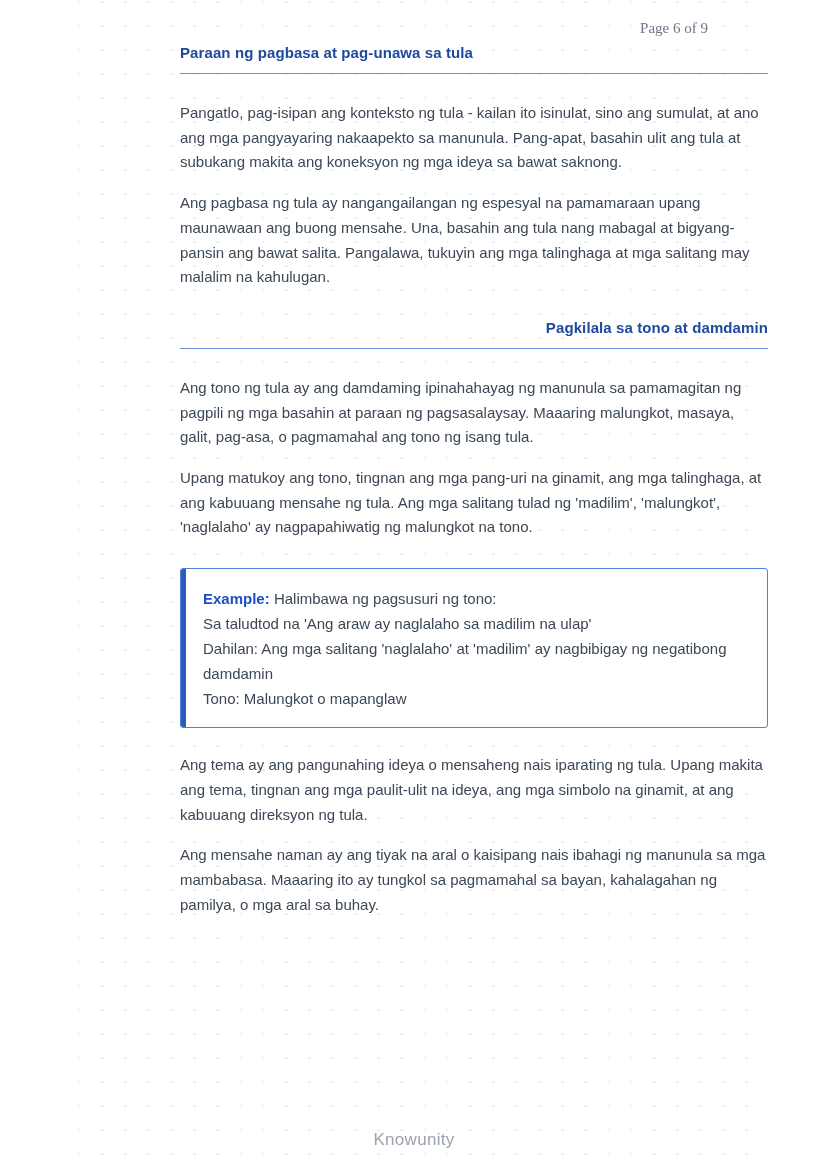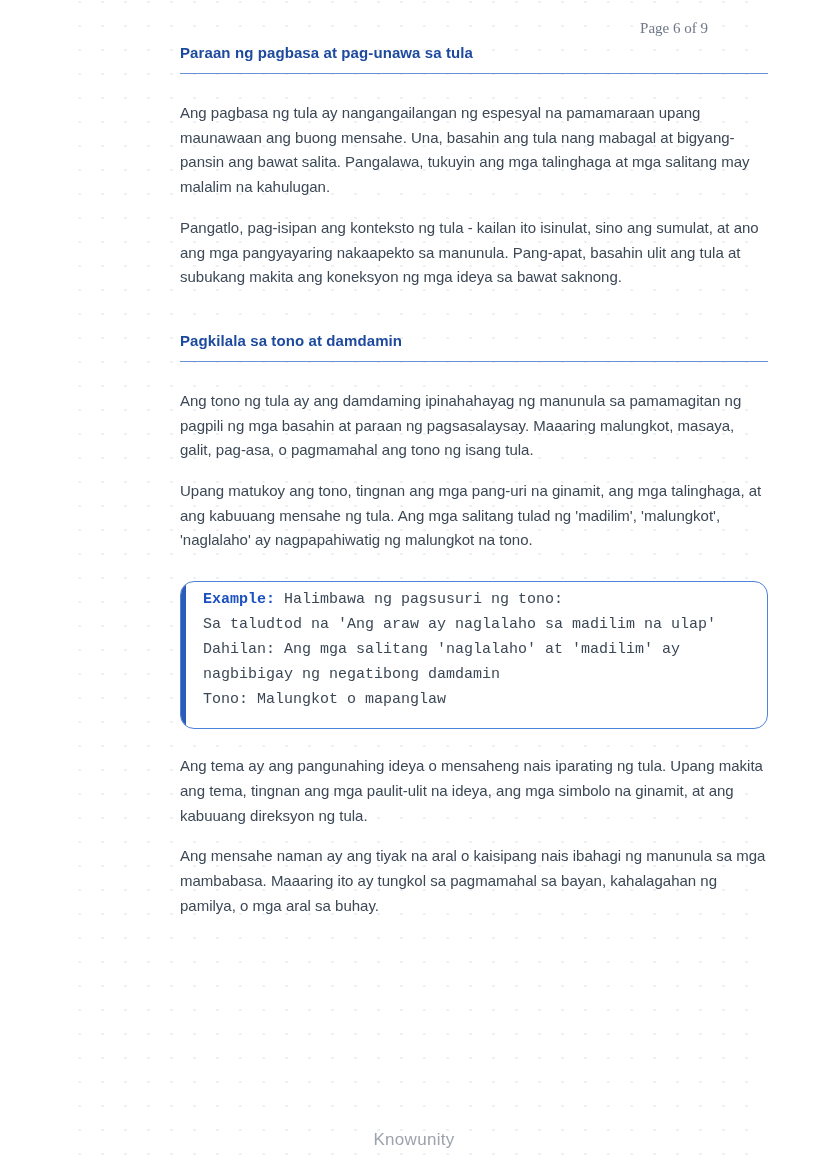--- a/index.html
+++ b/index.html
@@ -44,41 +44,40 @@
     letter-spacing: 0.1px;
   }
 
   .heading-rule {
     border: none;
     border-top: 1.6px solid #6991d6;
     margin: 12px 0 0 0;
   }
 
   .heading-block { margin-bottom: 27px; }
-  .heading-block.gap-top { margin-top: 42px; }
+  .heading-block.gap-top { margin-top: 29px; text-align: right; }
 
   .body-text {
     font-size: 15px;
     line-height: 24.7px;
     color: #3c4856;
     margin-bottom: 16px;
   }
   .body-text:last-of-type { margin-bottom: 0; }
 
   .para-group { margin-bottom: 28px; }
 
   .example-box {
     position: relative;
     margin: 20px 0 25px 0;
     background: #ffffff;
     border: 1.4px solid #4d82da;
-    border-radius: 14px;
-    padding: 5px 16px 16px 22px;
+    border-radius: 3px;
+    padding: 17px 16px 16px 22px;
     overflow: hidden;
-    font-family: Liberation Mono, monospace;
   }
 
   .example-accent {
     position: absolute;
     left: 0;
     top: 0;
     bottom: 0;
     width: 5px;
     background: #2b5cb8;
   }
@@ -114,22 +113,22 @@
 
   <div class="content">
 
     <div class="heading-block">
       <div class="section-heading">Paraan ng pagbasa at pag-unawa sa tula</div>
       <hr class="heading-rule">
     </div>
 
 
     <div class="para-group">
+      <p class="body-text">Pangatlo, pag-isipan ang konteksto ng tula - kailan ito isinulat, sino ang sumulat, at ano ang mga pangyayaring nakaapekto sa manunula. Pang-apat, basahin ulit ang tula at subukang makita ang koneksyon ng mga ideya sa bawat saknong.</p>
       <p class="body-text">Ang pagbasa ng tula ay nangangailangan ng espesyal na pamamaraan upang maunawaan ang buong mensahe. Una, basahin ang tula nang mabagal at bigyang-pansin ang bawat salita. Pangalawa, tukuyin ang mga talinghaga at mga salitang may malalim na kahulugan.</p>
-      <p class="body-text">Pangatlo, pag-isipan ang konteksto ng tula - kailan ito isinulat, sino ang sumulat, at ano ang mga pangyayaring nakaapekto sa manunula. Pang-apat, basahin ulit ang tula at subukang makita ang koneksyon ng mga ideya sa bawat saknong.</p>
     </div>
 
     <div class="heading-block gap-top">
       <div class="section-heading">Pagkilala sa tono at damdamin</div>
       <hr class="heading-rule">
     </div>
 
     <div class="para-group">
       <p class="body-text">Ang tono ng tula ay ang damdaming ipinahahayag ng manunula sa pamamagitan ng pagpili ng mga basahin at paraan ng pagsasalaysay. Maaaring malungkot, masaya, galit, pag-asa, o pagmamahal ang tono ng isang tula.</p>
       <p class="body-text">Upang matukoy ang tono, tingnan ang mga pang-uri na ginamit, ang mga talinghaga, at ang kabuuang mensahe ng tula. Ang mga salitang tulad ng 'madilim', 'malungkot', 'naglalaho' ay nagpapahiwatig ng malungkot na tono.</p>

